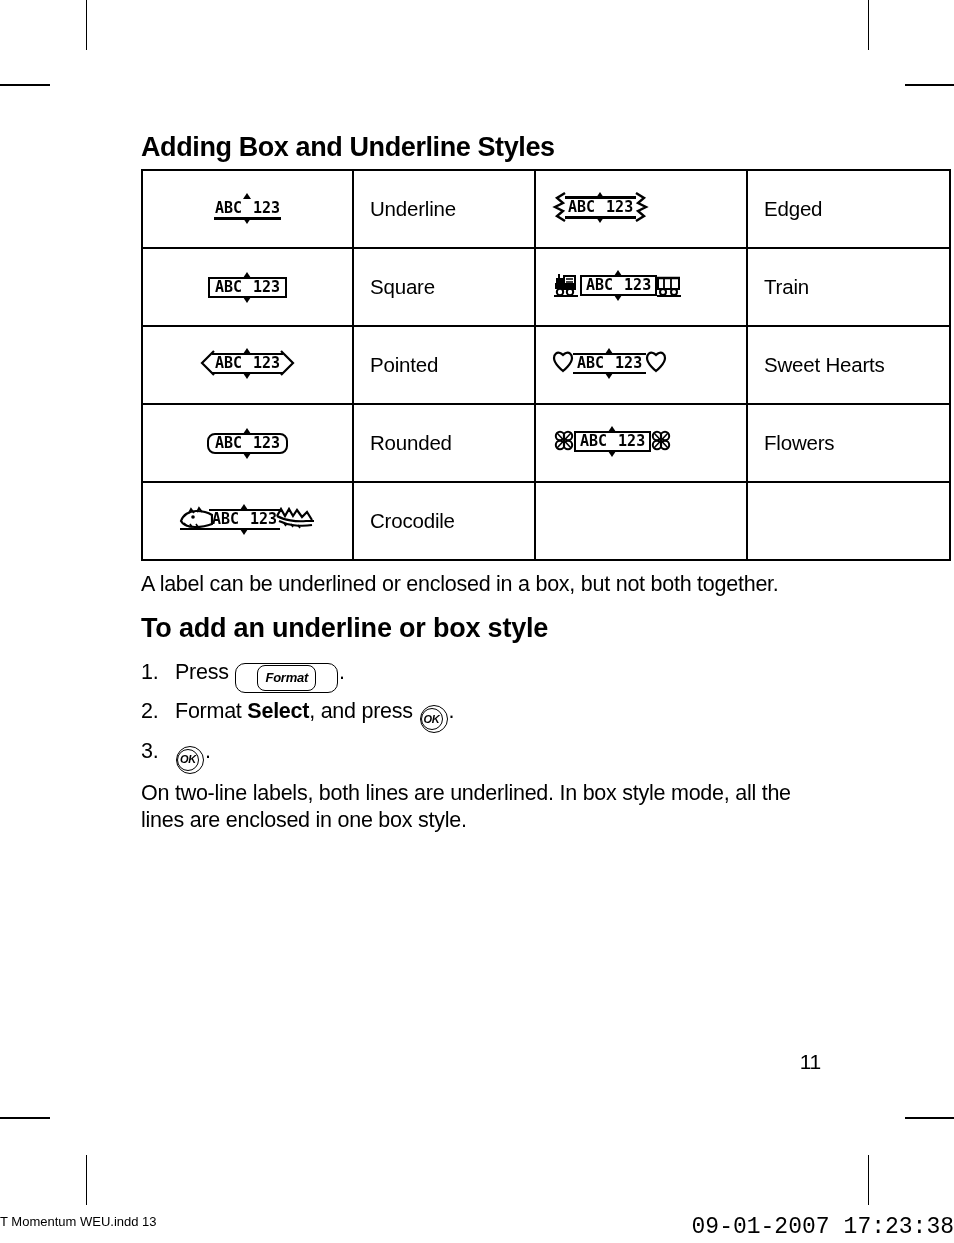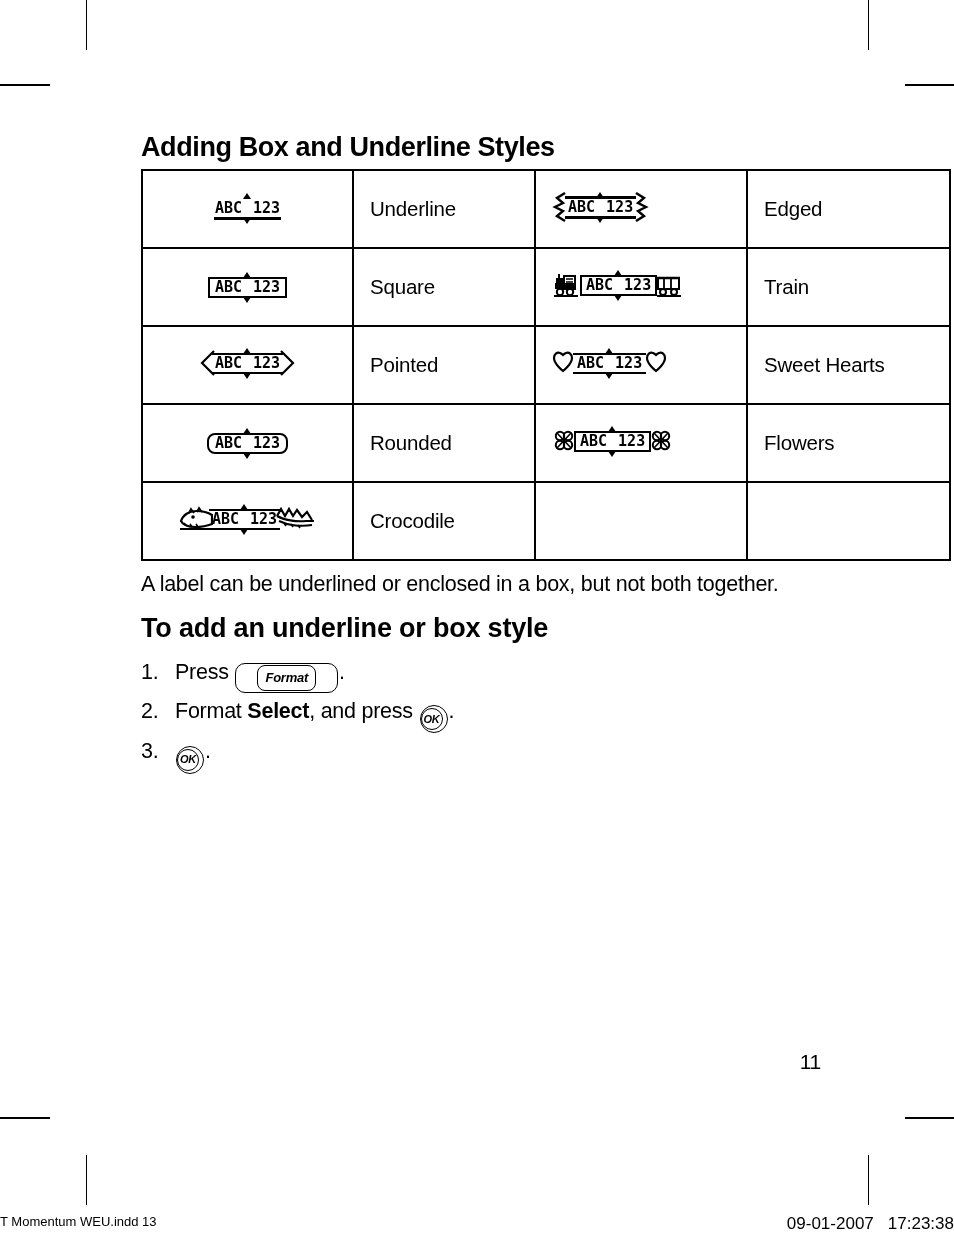--- a/index.html
+++ b/index.html
@@ -215,22 +215,22 @@
     left: 0;
     top: 1214px;
     font-family: "Liberation Sans", sans-serif;
     font-size: 13px;
     white-space: nowrap;
   }
   .footer-right {
     position: absolute;
     right: 0;
     top: 1214px;
-    font-family: Liberation Sans, sans-serif;
-    font-size: 17px;
+    font-family: Liberation Mono, monospace;
+    font-size: 23px;
     white-space: nowrap;
   }
   .footer-gap { display: inline-block; width: 14px; }
 </style>
 </head>
 <body>
 
 <div class="crop-mark crop-v-tl"></div>
 <div class="crop-mark crop-v-tr"></div>
 <div class="crop-mark crop-v-bl"></div>
@@ -479,19 +479,20 @@
     </li>
 
     <li>
       <span class="num">3.</span><span class="key-circle">
           <span>OK</span>
         </span><span>.</span>
     </li>
 
   </ol>
 
+  <p class="body-text">On two-line labels, both lines are underlined. In box style mode, all the lines are enclosed in one box style.</p>
 
 </div>
 
 <div class="page-number">11</div>
 
 <div class="footer-slug">T  Momentum WEU.indd   13</div>
 <div class="footer-right"><span>09-01-2007</span><span class="footer-gap"></span><span>17:23:38</span></div>
 
 </body></html>

